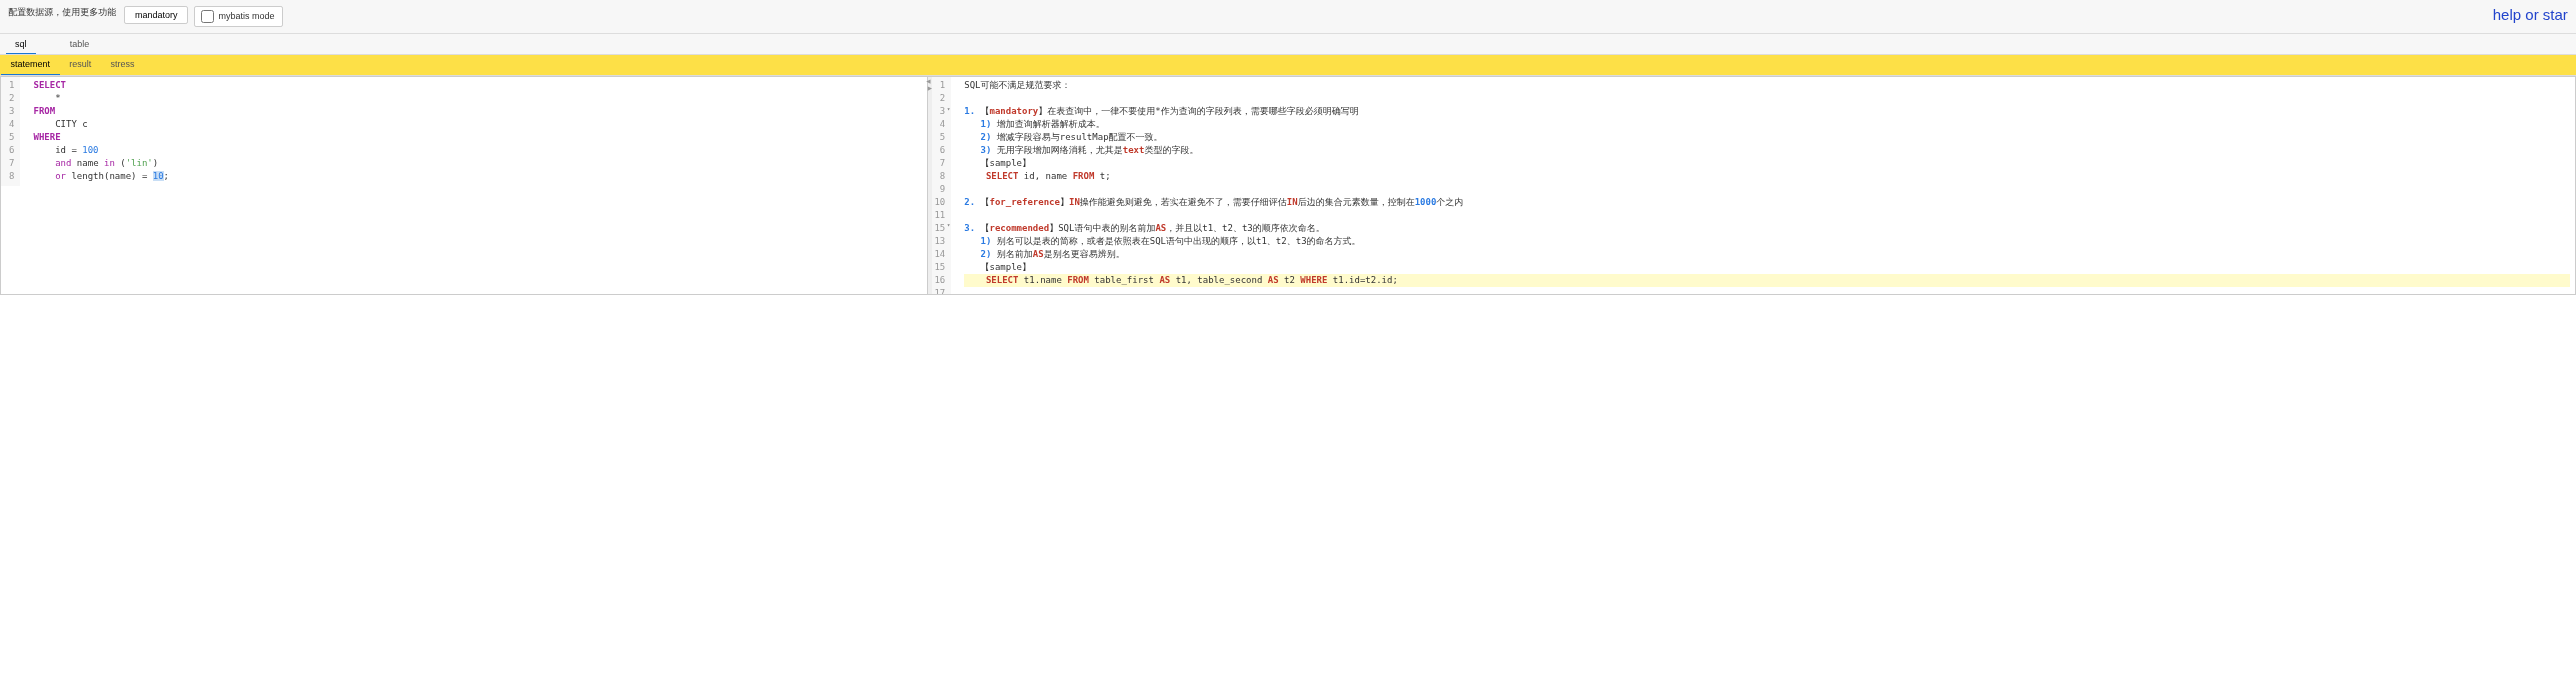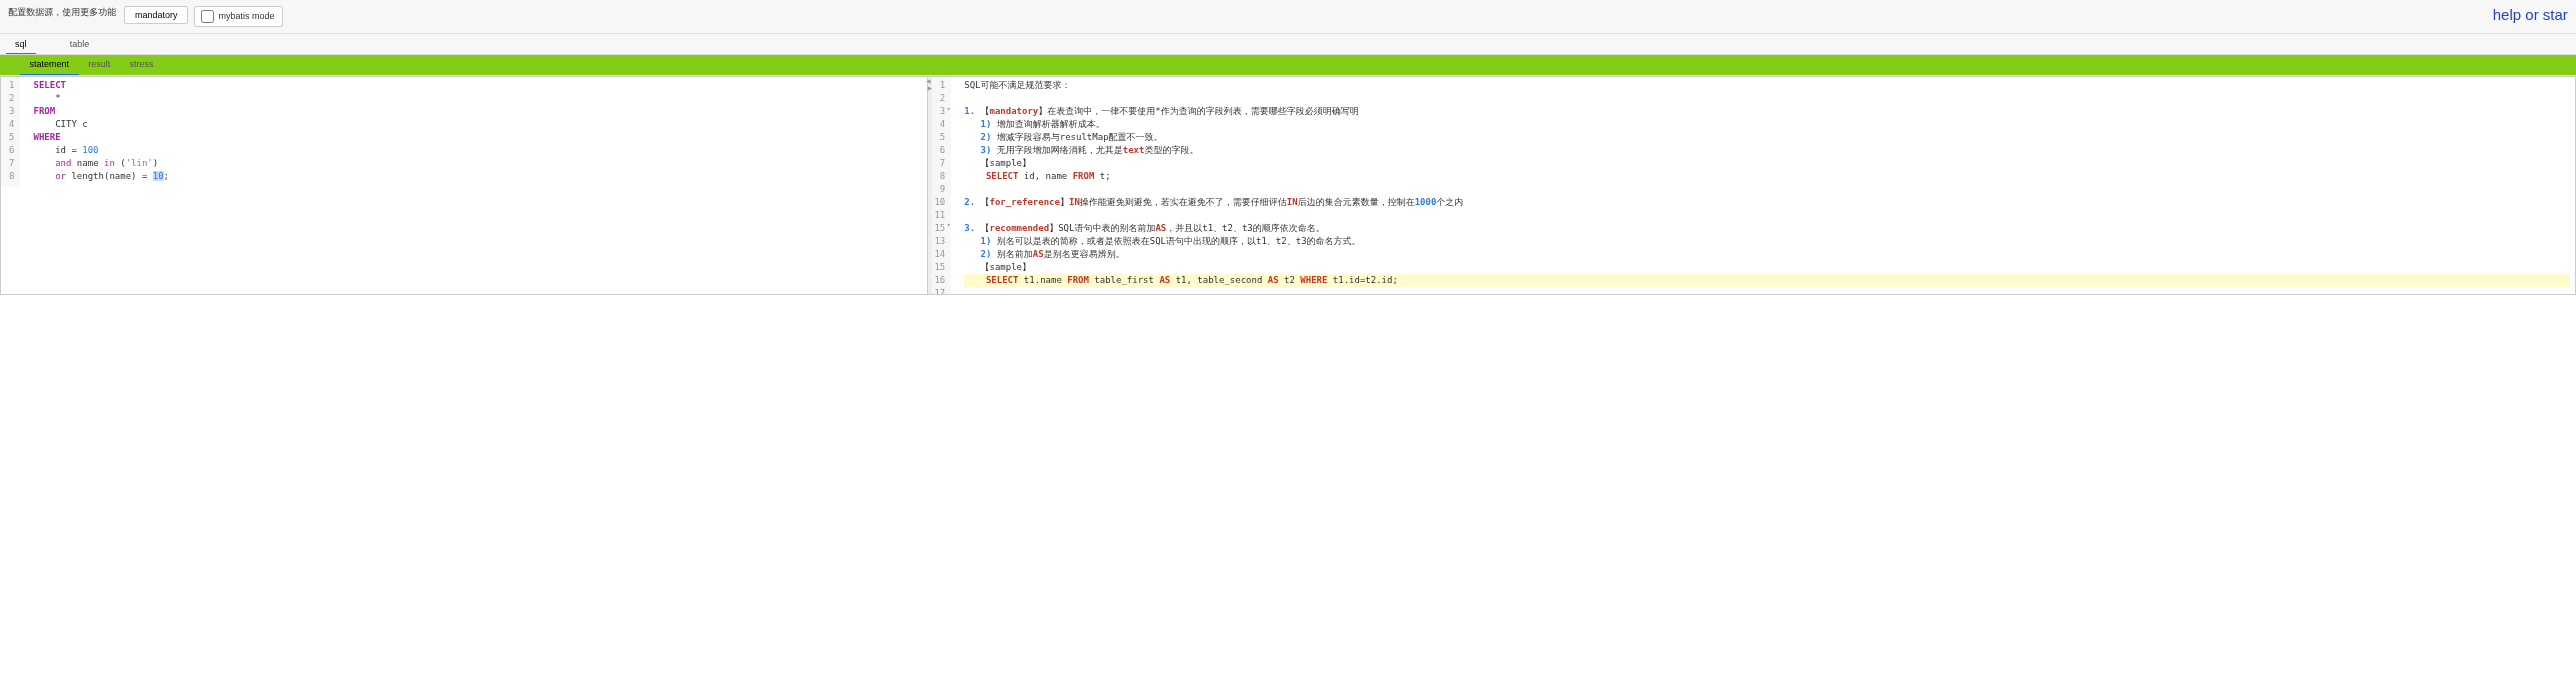--- a/index.html
+++ b/index.html
@@ -6,21 +6,21 @@
     body { font-family: -apple-system, BlinkMacSystemFont, "Segoe UI", sans-serif; font-size: 9px; color: #333; background: #fff; }
     .toolbar { display: flex; align-items: flex-start; padding: 5.5px 8.2px; border-bottom: 0.7px solid #ddd; background: #f7f7f7; }
     .toolbar-label { margin-right: 8.2px; font-size: 9px; }
     .btn { padding: 3.4px 9.6px; border: 0.7px solid #ccc; background: #fff; border-radius: 2.1px; font-size: 9px; cursor: pointer; margin-right: 5.5px; }
     .checkbox-wrap { display: inline-flex; align-items: center; padding: 3.4px 6.9px; border: 0.7px solid #ccc; background: #fff; border-radius: 2.1px; cursor: pointer; }
     .checkbox-wrap input { margin-right: 4.1px; }
     .help-link { margin-left: auto; color: #2244cc; font-size: 15px; cursor: pointer; }
     .tabs { display: flex; border-bottom: 0.7px solid #ddd; background: #f7f7f7; padding-left: 5.5px; gap: 24px; }
     .tab { padding: 4.8px 9.6px; cursor: pointer; font-size: 9px; color: #555; }
     .tab.active { border-bottom: 1.4px solid #1976d2; color: #000; }
-    .subtabs { display: flex; border-bottom: 0.7px solid #ddd; background: #84cc16; padding-left: 20px; }
+    .subtabs { display: flex; border-bottom: 0.7px solid #ddd; background: #fde047; padding-left: 1px; }
     .subtab { padding: 4.1px 9.6px; cursor: pointer; font-size: 9px; color: #555; }
     .subtab.active { border-bottom: 1.4px solid #1976d2; color: #000; }
     .editor-area { display: flex; height: 219px; border: 0.7px solid #ccc; margin: 0; }
     .editor-pane { flex: 1; display: flex; overflow: hidden; font-family: Menlo, Monaco, Consolas, monospace; font-size: 9px; line-height: 1.45; }
     .editor-pane.left { flex: 0 0 36%; border-right: 0.7px solid #ccc; }
     .gutter-wrap { position: relative; }
     .gutter { background: #f7f7f7; color: #999; text-align: right; padding: 2.7px 5.5px 2.7px 2.7px; user-select: none; min-width: 19px; }
     .gutter .ln { height: 13px; }
     .fold-col { position: absolute; top: 2.7px; right: -4.1px; width: 8.2px; }
     .fold-mark { position: absolute; font-size: 6.2px; color: #888; }

